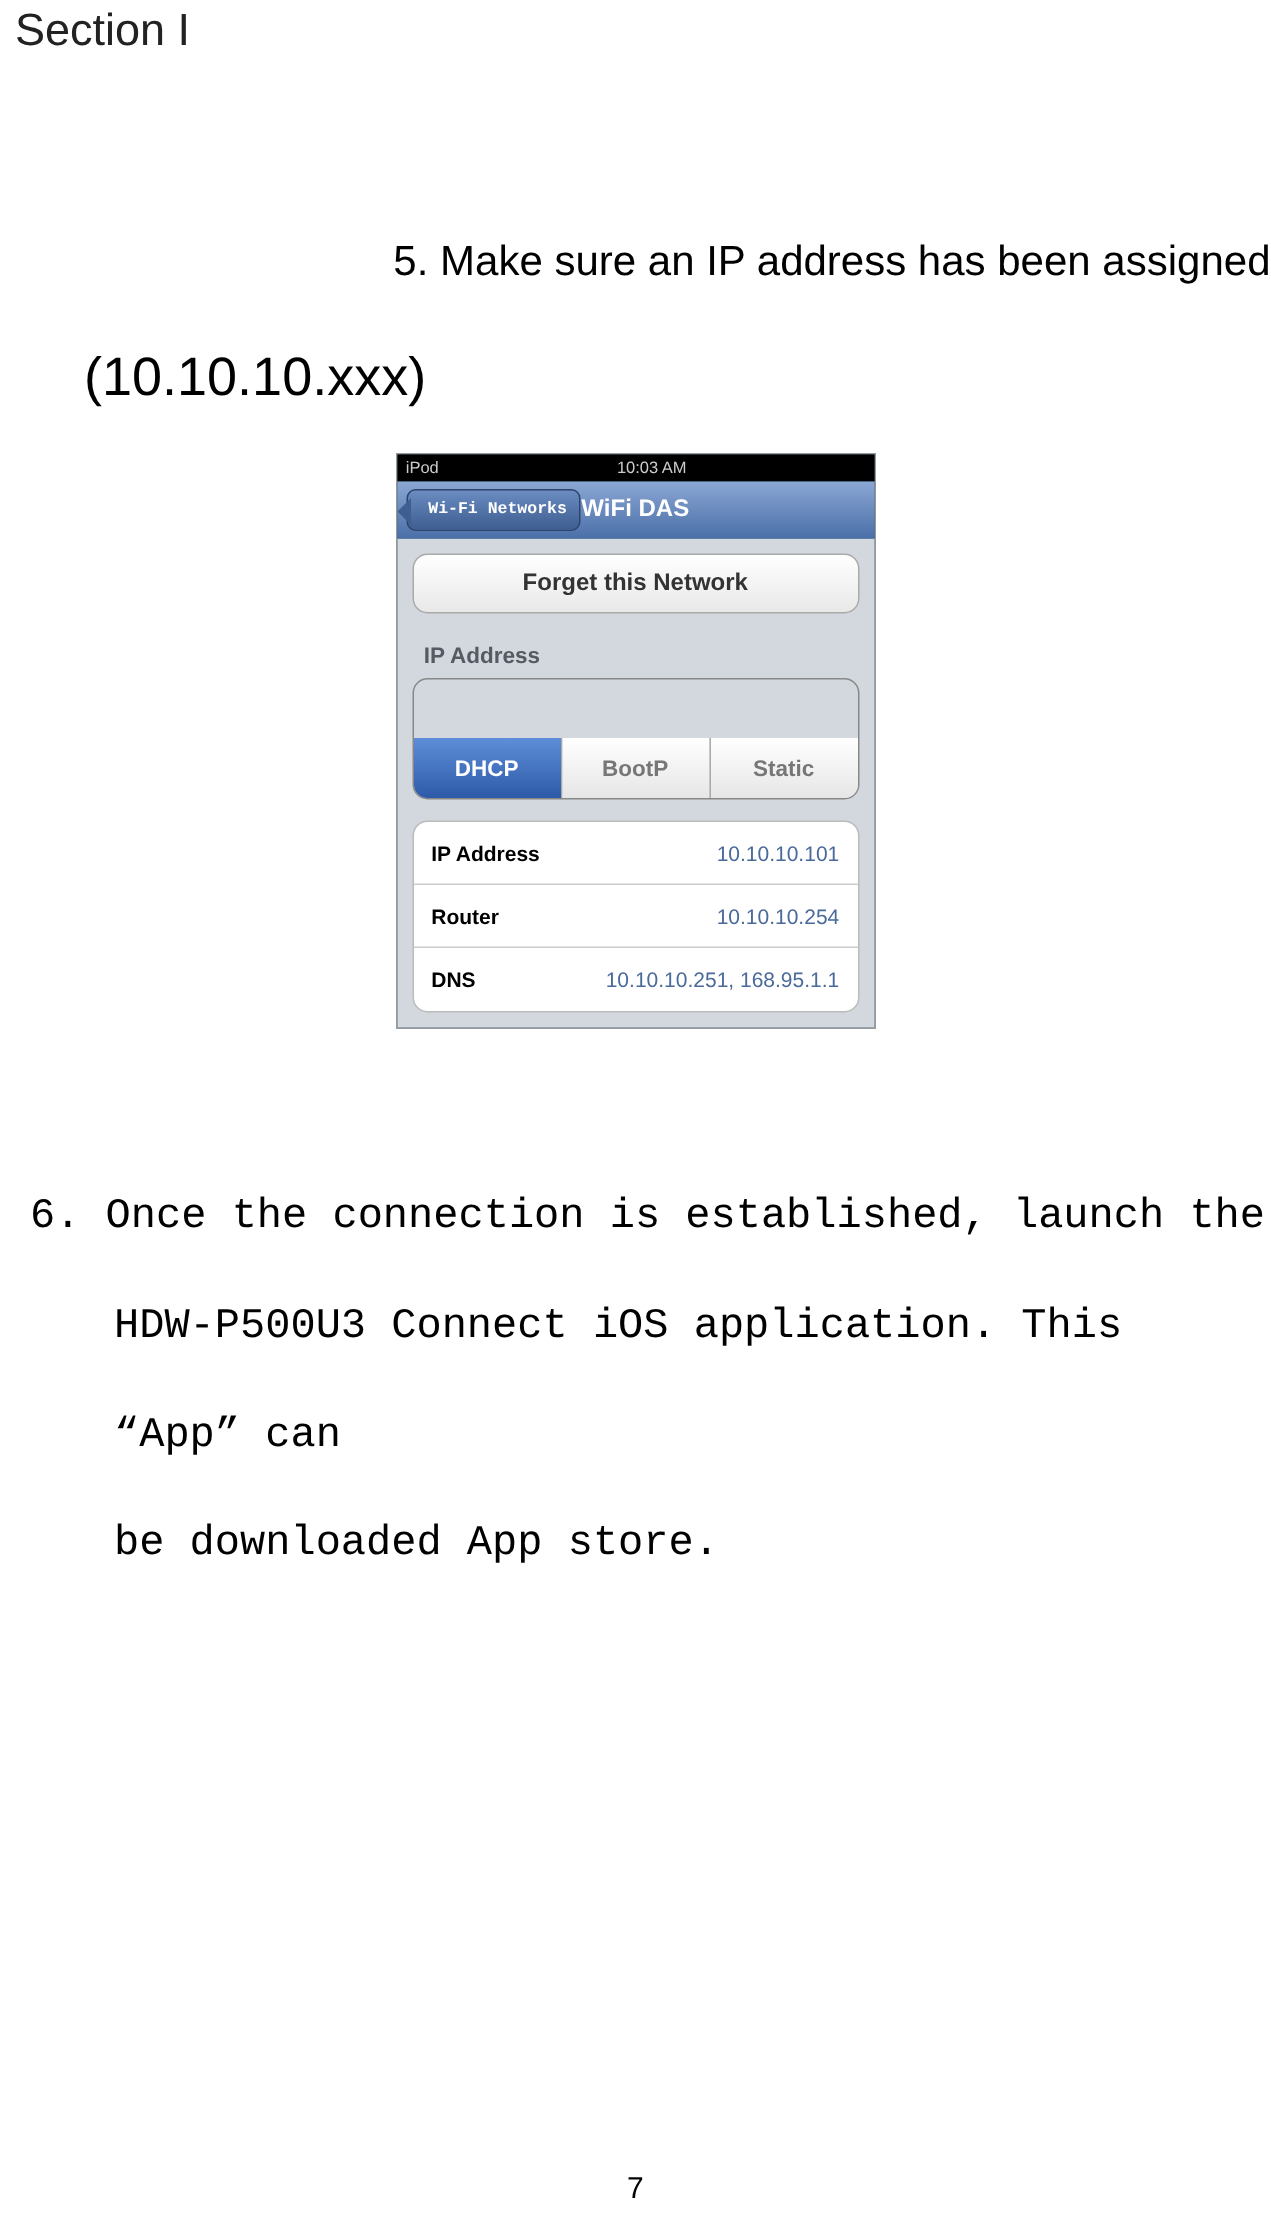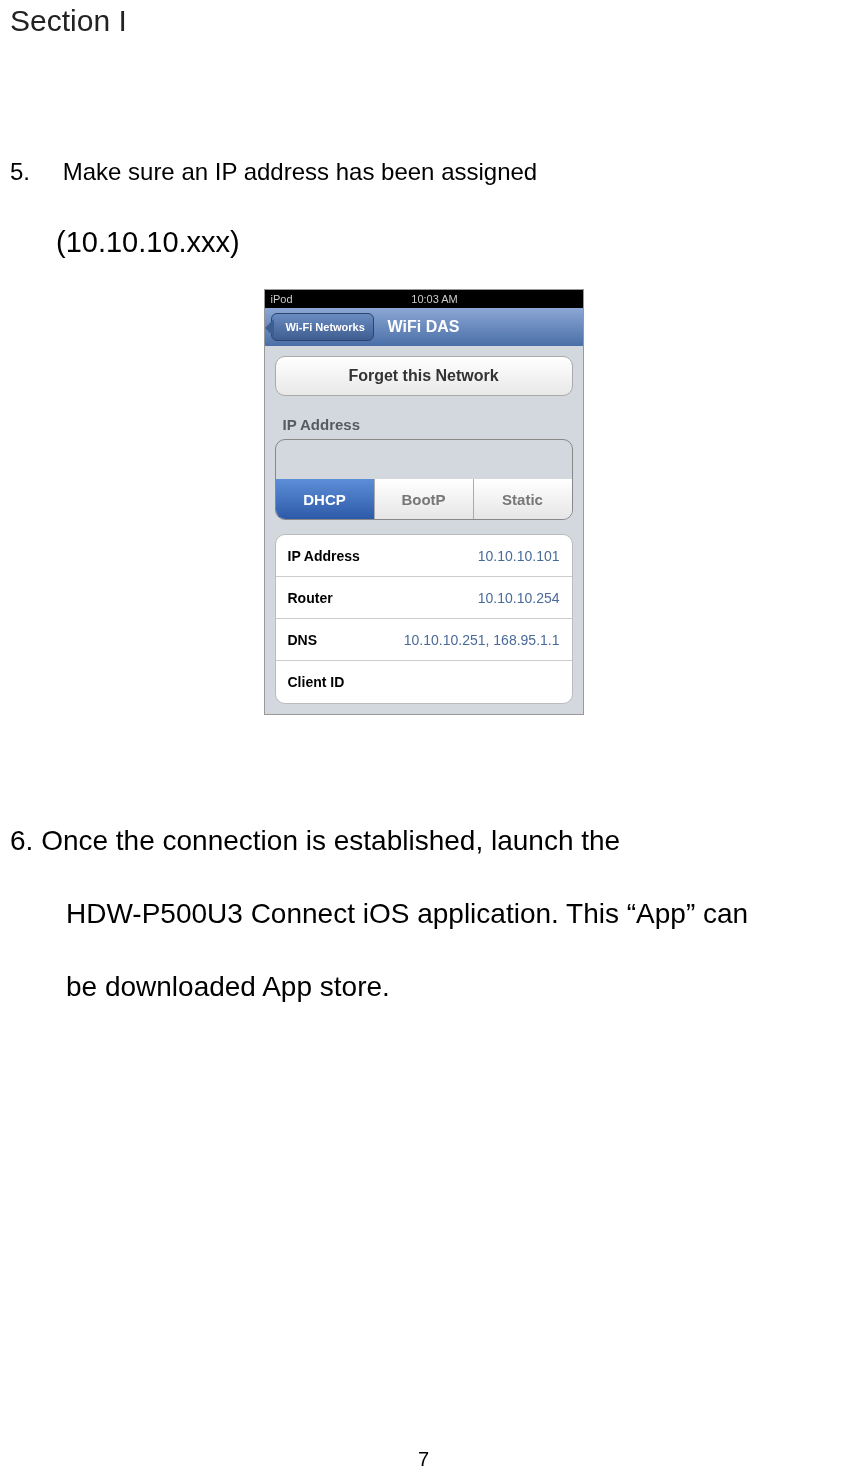--- a/index.html
+++ b/index.html
@@ -12,27 +12,28 @@
       position: relative;
     }
     .section-header {
       font-size: 30px;
       font-weight: 400;
       padding: 4px 0 0 10px;
       color: #222;
     }
     .step-5 {
       margin-top: 120px;
-      font-size: 24px;
+      font-size: 28px;
       padding-left: 10px;
+      text-align: right;
     }
     .step-5-line2 {
       margin-top: 40px;
       padding-left: 56px;
-      font-size: 29px;
+      font-size: 36px;
     }
     .screenshot {
       margin: 30px auto 0;
       width: 320px;
       border: 1px solid #999;
       background: #0c4a6e;
     }
     .status-bar {
       height: 18px;
       background: #000;
@@ -57,20 +58,21 @@
       border: 1px solid #2d456d;
       border-radius: 6px;
       color: #fff;
       font-size: 11px;
       font-weight: bold;
       padding: 0 8px 0 14px;
       margin-left: 6px;
       display: flex;
       align-items: center;
       position: relative;
+      font-family: Liberation Mono, monospace;
     }
     .back-btn::before {
       content: '';
       position: absolute;
       left: -7px;
       top: 5px;
       width: 0; height: 0;
       border-top: 9px solid transparent;
       border-bottom: 9px solid transparent;
       border-right: 9px solid #3e5d91;
@@ -148,22 +150,23 @@
     .info-label {
       font-weight: bold;
       color: #000;
     }
     .info-value {
       color: #4a6a9a;
     }
     .step-6 {
       margin-top: 90px;
       font-size: 28px;
-      padding-left: 10px;
+      padding-left: 20px;
       line-height: 2.6;
+      font-family: Liberation Mono, monospace;
     }
     .step-6-indent {
       padding-left: 56px;
     }
     .page-number {
       position: absolute;
       bottom: 6px;
       left: 50%;
       transform: translateX(-50%);
       font-size: 20px;
@@ -207,24 +210,20 @@
         <span class="info-value">10.10.10.101</span>
       </div>
       <div class="info-row">
         <span class="info-label">Router</span>
         <span class="info-value">10.10.10.254</span>
       </div>
       <div class="info-row">
         <span class="info-label">DNS</span>
         <span class="info-value">10.10.10.251, 168.95.1.1</span>
       </div>
-      <div class="info-row">
-        <span class="info-label">Client ID</span>
-        <span class="info-value"></span>
-      </div>
     </div>
   </div>
 </div>
 
 <div class="step-6">
   <div>6. Once the connection is established, launch the</div>
   <div class="step-6-indent">HDW-P500U3 Connect iOS application. This “App” can</div>
   <div class="step-6-indent">be downloaded App store.</div>
 </div>
 

